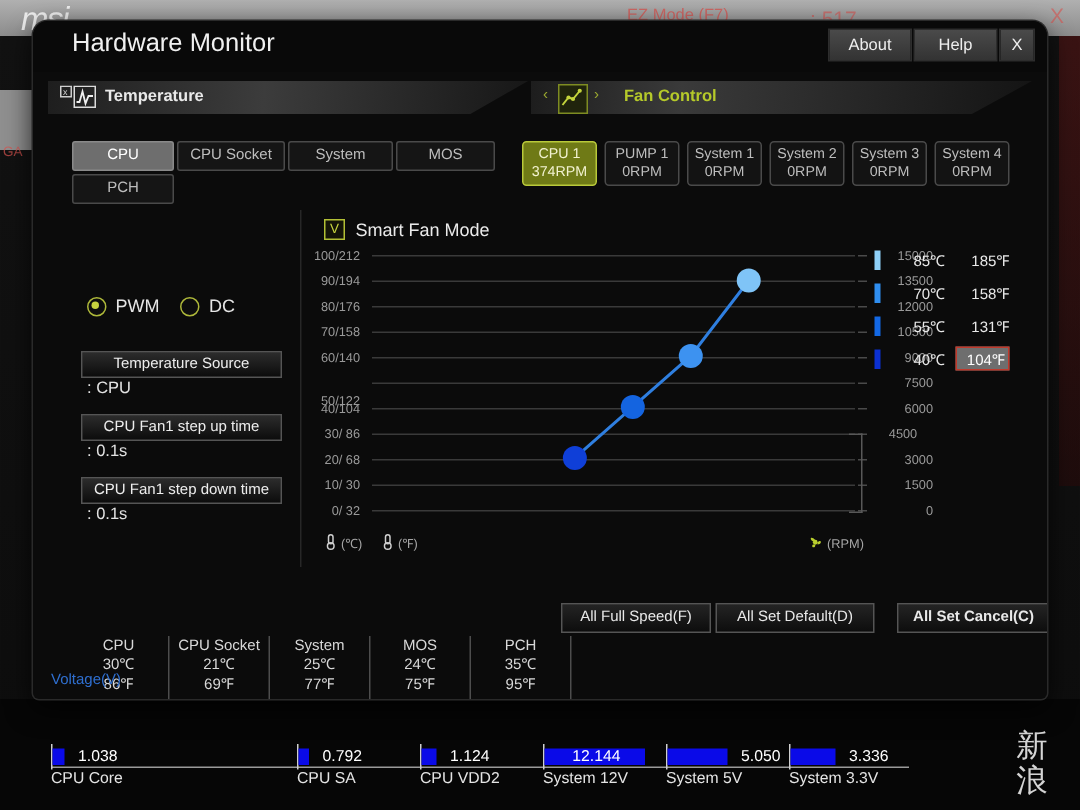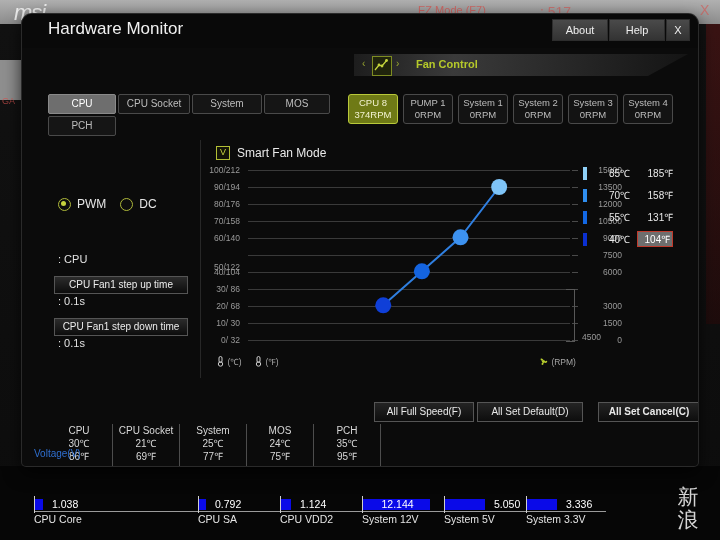--- a/index.html
+++ b/index.html
@@ -172,20 +172,32 @@
 
     <div class="hm-title">
       <div class="t">Hardware Monitor</div>
       <div class="winbtns">
         <div class="winbtn">About</div>
         <div class="winbtn">Help</div>
         <div class="winbtn x">X</div>
       </div>
     </div>
 
+    <div class="secbar temp-sec">
+      <div class="bg"></div>
+      <div class="ico-temp">
+        <svg width="24" height="16" viewBox="0 0 24 16">
+          <rect x="0.5" y="0.5" width="7" height="7" fill="none" stroke="#cfcfcf" stroke-width="1"></rect>
+          <text x="2" y="6.5" font-size="6" fill="#cfcfcf">x</text>
+          <rect x="9.5" y="0.5" width="14" height="14" fill="none" stroke="#dcdcdc" stroke-width="1"></rect>
+          <polyline points="11,11 13,11 15,4 17,12 19,7 22,7" fill="none" stroke="#f0f0f0" stroke-width="1.2"></polyline>
+        </svg>
+      </div>
+      <div class="lbl">Temperature</div>
+    </div>
 
     <div class="tbtn on" style="left:26px;top:80px;width:66px;">CPU</div>
     <div class="tbtn" style="left:96px;top:80px;width:70px;">CPU Socket</div>
     <div class="tbtn" style="left:170px;top:80px;width:68px;">System</div>
     <div class="tbtn" style="left:242px;top:80px;width:64px;">MOS</div>
     <div class="tbtn" style="left:26px;top:102px;width:66px;">PCH</div>
 
     <div class="secbar fan-sec">
       <div class="bg"></div>
       <div class="crumb l">‹</div>
@@ -195,21 +207,21 @@
           <circle cx="6" cy="8" r="1.4" fill="#c3d33c"></circle>
           <circle cx="9" cy="9" r="1.4" fill="#c3d33c"></circle>
           <circle cx="13.5" cy="3.5" r="1.4" fill="#c3d33c"></circle>
         </svg>
       </div>
       <div class="crumb r">›</div>
       <div class="lbl">Fan Control</div>
     </div>
 
     <div class="fbtn on" style="left:326px;">
-      <span class="n">CPU 8</span>
+      <span class="n">CPU 1</span>
       <span class="r">374RPM</span>
     </div>
     <div class="fbtn" style="left:381px;">
       <span class="n">PUMP 1</span>
       <span class="r">0RPM</span>
     </div>
     <div class="fbtn" style="left:436px;">
       <span class="n">System 1</span>
       <span class="r">0RPM</span>
     </div>
@@ -227,20 +239,21 @@
     </div>
 
     <div class="lpanel">
       <div class="radio-row">
         <span class="rad on"></span>
         <span>PWM</span>
         <span class="rad" style="margin-left:8px;"></span>
         <span>DC</span>
       </div>
 
+      <div class="lbtn" style="top:94px;">Temperature Source</div>
       <div class="lval" style="top:113px;">: CPU</div>
 
       <div class="lbtn" style="top:136px;">CPU Fan1 step up time</div>
       <div class="lval" style="top:155px;">: 0.1s</div>
 
       <div class="lbtn" style="top:178px;">CPU Fan1 step down time</div>
       <div class="lval" style="top:197px;">: 0.1s</div>
     </div>
 
     <div class="chart-wrap">
@@ -285,21 +298,21 @@
             <div class="rlab" style="top: 29px; left: 334px; text-align: right;">12000</div>
             <div class="rtick" style="top: 51px; left: 324px;"></div>
             <div class="rlab" style="top: 46px; left: 334px; text-align: right;">10500</div>
             <div class="rtick" style="top: 68px; left: 324px;"></div>
             <div class="rlab" style="top: 63px; left: 334px; text-align: right;">9000</div>
             <div class="rtick" style="top: 85px; left: 324px;"></div>
             <div class="rlab" style="top: 80px; left: 334px; text-align: right;">7500</div>
             <div class="rtick" style="top: 102px; left: 324px;"></div>
             <div class="rlab" style="top: 97px; left: 334px; text-align: right;">6000</div>
             <div class="rtick" style="top: 119px; left: 324px;"></div>
-            <div class="rlab" style="top: 114px; left: 334px; text-align: left; margin-top: 48px;">4500</div>
+            <div class="rlab" style="top: 114px; left: 334px; text-align: center;">4500</div>
             <div class="rtick" style="top: 136px; left: 324px;"></div>
             <div class="rlab" style="top: 131px; left: 334px; text-align: right;">3000</div>
             <div class="rtick" style="top: 153px; left: 324px;"></div>
             <div class="rlab" style="top: 148px; left: 334px; text-align: right;">1500</div>
             <div class="rtick" style="top: 170px; left: 324px;"></div>
             <div class="rlab" style="top: 165px; left: 334px; text-align: right;">0</div>
           </div>
         <div class="rpm-box" style="left:318px;top:119px;width:8px;height:51px;"></div>
         <svg class="curve" width="322" height="170" id="curve">
             <path d="M 135.24 135.32 L 173.88000000000005 101.32 L 212.51999999999998 67.32 L 251.16000000000003 17" stroke="#2f7fe0" stroke-width="2" fill="none"></path>

